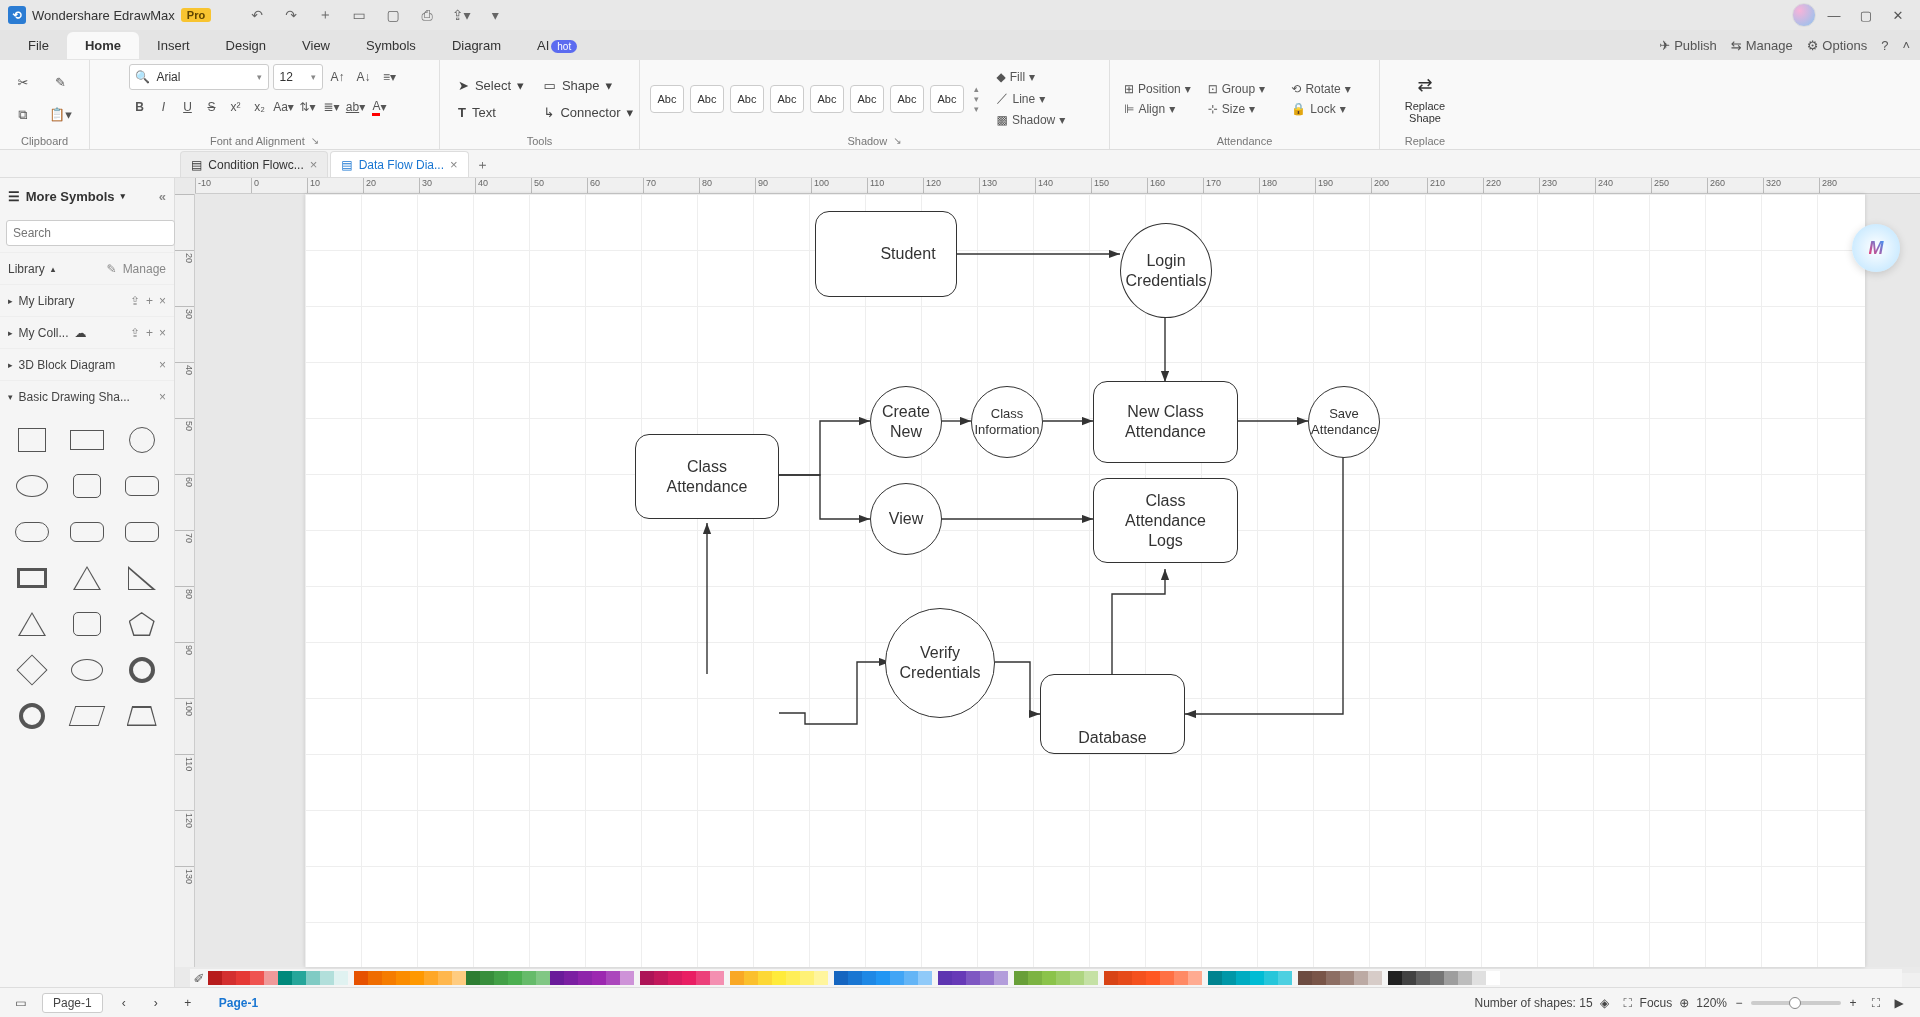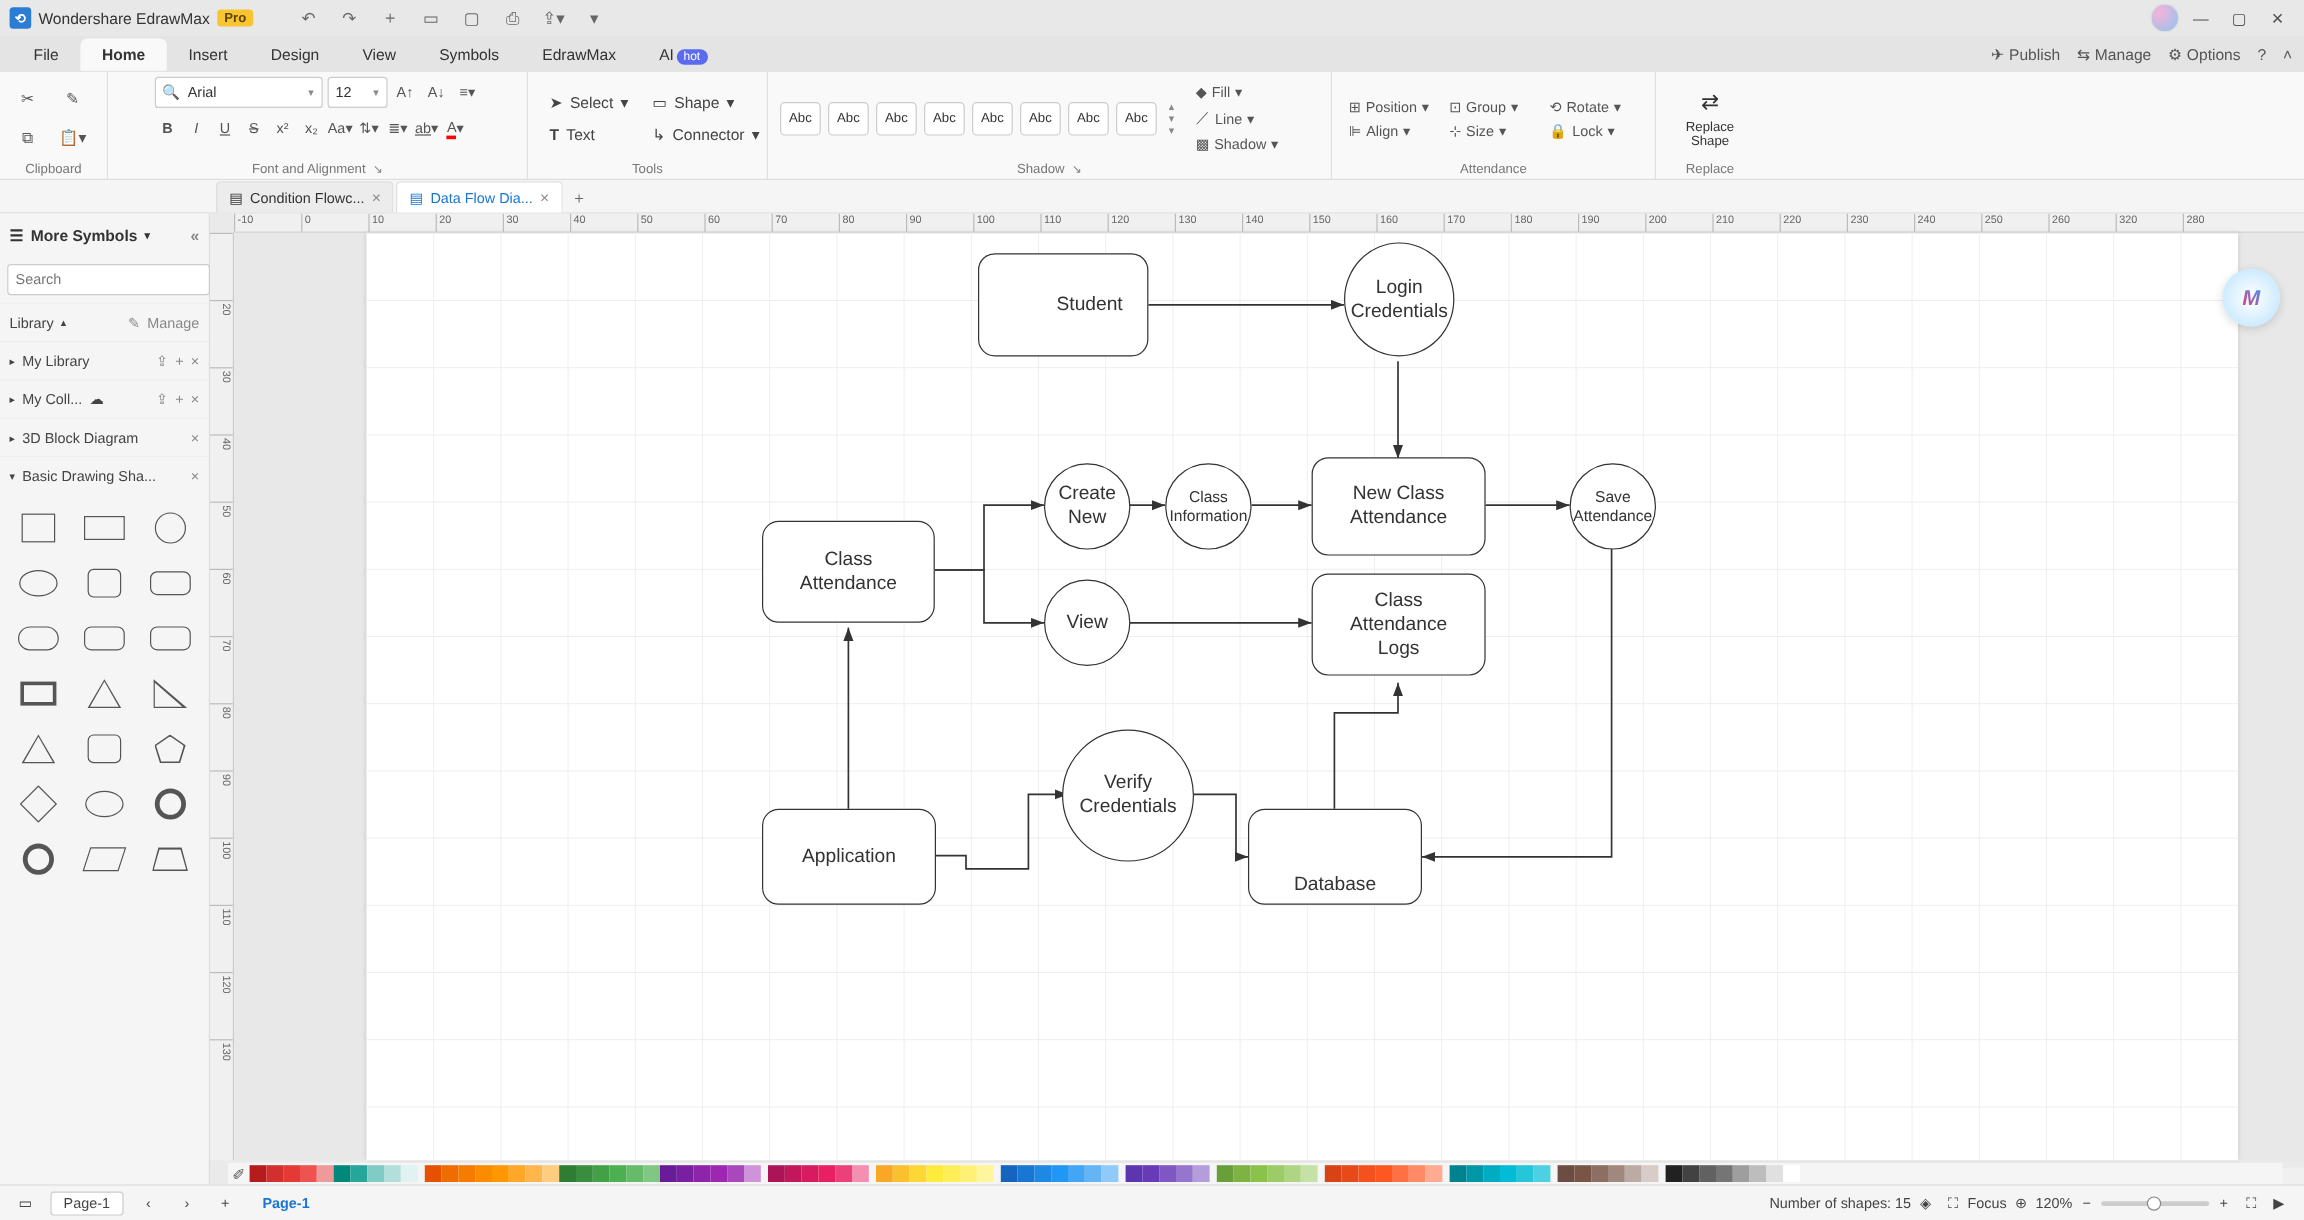--- a/index.html
+++ b/index.html
@@ -148,21 +148,21 @@
   </div>
 </div>
 
 <div class="menubar">
   <div class="menu-item">File</div>
   <div class="menu-item active">Home</div>
   <div class="menu-item">Insert</div>
   <div class="menu-item">Design</div>
   <div class="menu-item">View</div>
   <div class="menu-item">Symbols</div>
-  <div class="menu-item">EdrawMax</div>
+  <div class="menu-item">Diagram</div>
   <div class="menu-item"><span>AI</span><span class="ai-badge">hot</span></div>
   <div class="menu-right">
     <div class="menu-right-item">
         <span>✈</span>
         <span>Publish</span>
       </div>
     <div class="menu-right-item">
         <span>⇆</span>
         <span>Manage</span>
       </div>
@@ -508,21 +508,21 @@
           <path d="M690 468 H725 V520 H735" marker-end="url(#arr)"></path>
 
           <path d="M1038 262 V520 H880" marker-end="url(#arr)"></path>
 
           <path d="M807 480 V400 H860 V375" marker-end="url(#arr)"></path>
         </svg>
 
         <div class="node rect" style="left:510px;top:17px;width:142px;height:86px;">
             <span style="white-space:pre-line;margin-left:44px;">Student</span>
           </div>
-        <div class="node circ" style="left:815px;top:8px;width:92px;height:95px;text-align:center;">
+        <div class="node circ" style="left:815px;top:29px;width:92px;height:95px;text-align:center;">
             <span style="white-space:pre-line;">Login
 Credentials</span>
           </div>
         <div class="node rect" style="left:330px;top:240px;width:144px;height:85px;">
             <span style="white-space:pre-line;">Class
 Attendance</span>
           </div>
         <div class="node circ" style="left:565px;top:192px;width:72px;height:72px;">
             <span style="white-space:pre-line;">Create
 New</span>
@@ -539,23 +539,20 @@
             <span style="white-space:pre-line;">Save
 Attendance</span>
           </div>
         <div class="node circ" style="left:565px;top:289px;width:72px;height:72px;">
             <span style="white-space:pre-line;">View</span>
           </div>
         <div class="node rect" style="left:788px;top:284px;width:145px;height:85px;">
             <span style="white-space:pre-line;">Class
 Attendance
 Logs</span>
-          </div>
-        <div class="node rect" style="left:330px;top:480px;width:145px;height:80px;">
-            <span style="white-space:pre-line;">Application</span>
           </div>
         <div class="node circ" style="left:580px;top:414px;width:110px;height:110px;">
             <span style="white-space:pre-line;">Verify
 Credentials</span>
           </div>
         <div class="node rect" style="left:735px;top:480px;width:145px;height:80px;">
             <span style="white-space:pre-line;margin-top:48px;">Database</span>
           </div>
       </div>
 

